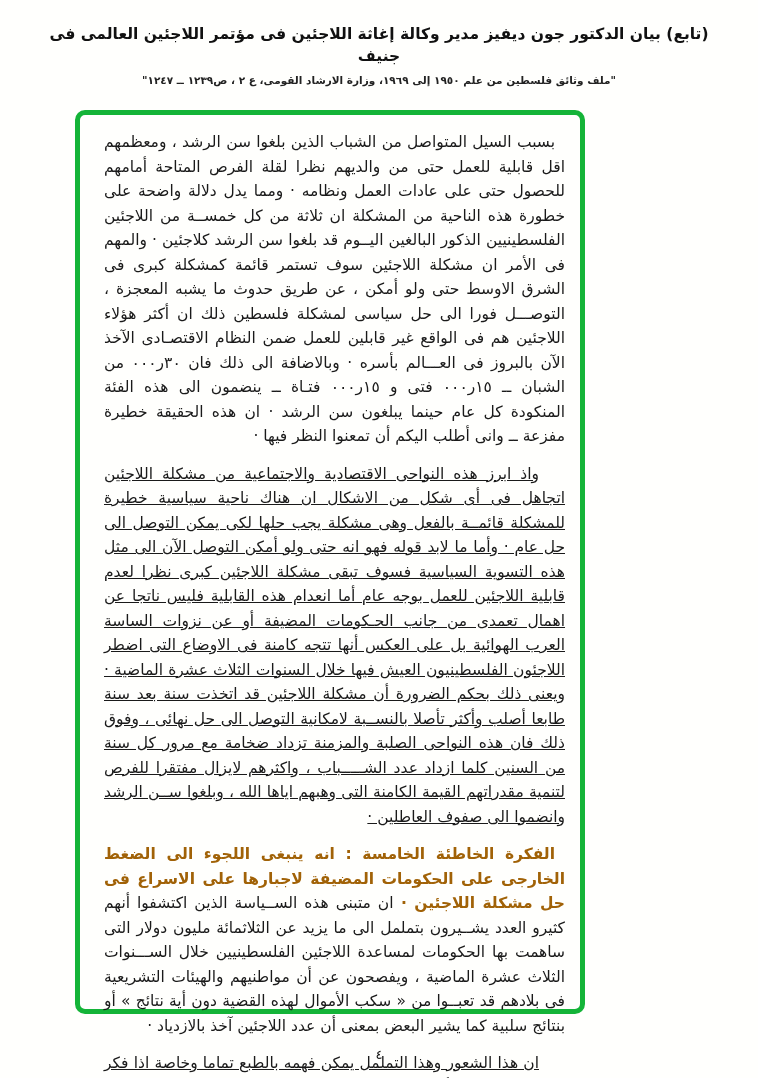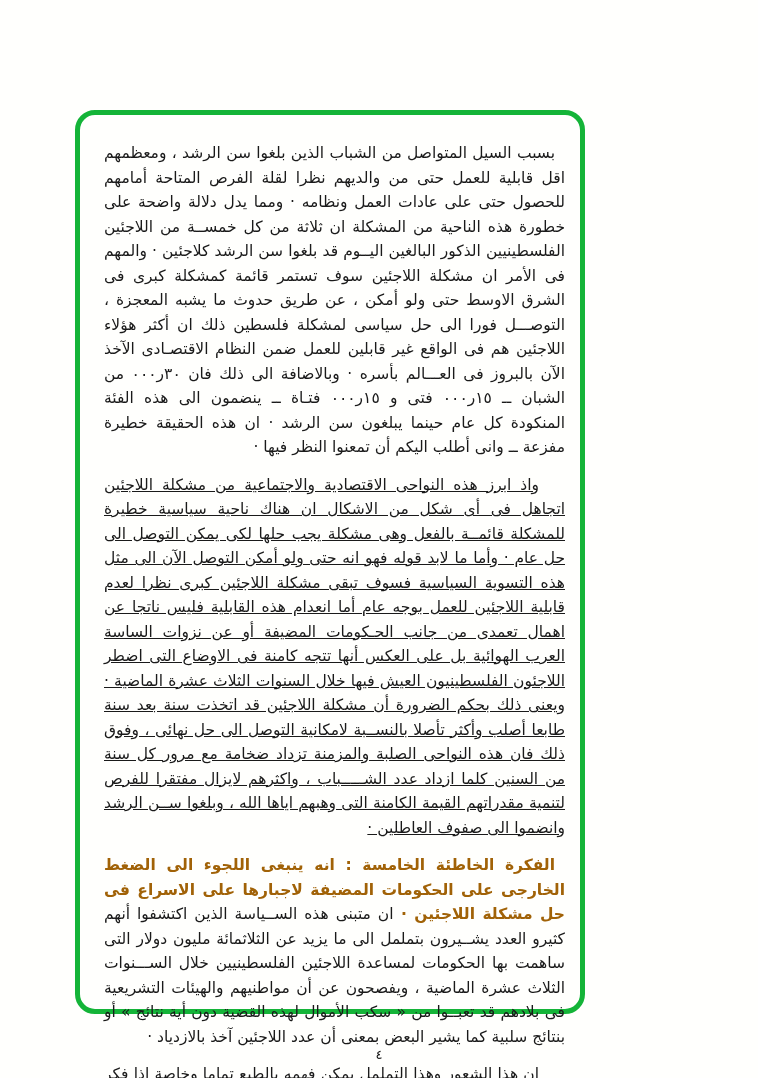--- a/index.html
+++ b/index.html
@@ -21,22 +21,22 @@
   }
   .doc-source{
     font-size:10.5px;font-weight:bold;color:#222;
     margin-top:7px;
   }
   .text-frame{
     position:absolute;left:75px;top:110px;
     width:510px;height:904px;
     box-sizing:border-box;
     border:5px solid #14b438;
-    border-radius:20px;
-    padding:26px 15px 0 24px;
+    border-radius:10px;
+    padding:15px 15px 0 24px;
     direction:rtl;
     background:#fffffd;
   }
   .text-frame p{
     margin:0 0 13px 0;
     font-size:15.5px;
     line-height:24.5px;
     text-align:justify;
     color:#1a1a1a;
   }
@@ -48,20 +48,24 @@
     text-align:center;
     font-size:13px;color:#111;
     direction:rtl;
   }
 </style>
 </head>
 <body>
 
 <div class="page">
 
+  <div class="header">
+    <div class="doc-title">(تابع) بيان الدكتور جون ديفيز مدير وكالة إغاثة اللاجئين فى مؤتمر اللاجئين العالمى فى جنيف</div>
+    <div class="doc-source">"ملف وثائق فلسطين من علم ١٩٥٠ إلى ١٩٦٩، وزارة الارشاد القومى، ع ٢ ، ص١٢٣٩ ــ ١٢٤٧"</div>
+  </div>
 
   <div class="text-frame" style="border-color: rgb(20, 180, 56);">
     <p class="small-indent">بسبب السيل المتواصل من الشباب الذين بلغوا سن الرشد ، ومعظمهم اقل قابلية للعمل حتى من والديهم نظرا لقلة الفرص المتاحة أمامهم للحصول حتى على عادات العمل ونظامه · ومما يدل دلالة واضحة على خطورة هذه الناحية من المشكلة ان ثلاثة من كل خمســة من اللاجئين الفلسطينيين الذكور البالغين اليــوم قد بلغوا سن الرشد كلاجئين · والمهم فى الأمر ان مشكلة اللاجئين سوف تستمر قائمة كمشكلة كبرى فى الشرق الاوسط حتى ولو أمكن ، عن طريق حدوث ما يشبه المعجزة ، التوصـــل فورا الى حل سياسى لمشكلة فلسطين ذلك ان أكثر هؤلاء اللاجئين هم فى الواقع غير قابلين للعمل ضمن النظام الاقتصـادى الآخذ الآن بالبروز فى العـــالم بأسره · وبالاضافة الى ذلك فان ٣٠ر٠٠٠ من الشبان ــ ١٥ر٠٠٠ فتى و ١٥ر٠٠٠ فتـاة ــ ينضمون الى هذه الفئة المنكودة كل عام حينما يبلغون سن الرشد · ان هذه الحقيقة خطيرة مفزعة ــ وانى أطلب اليكم أن تمعنوا النظر فيها ·</p>
 
     <p class="indent">واذ ابرز هذه النواحى الاقتصادية والاجتماعية من مشكلة اللاجئين اتجاهل فى أى شكل من الاشكال ان هناك ناحية سياسية خطيرة للمشكلة قائمــة بالفعل وهى مشكلة يجب حلها لكى يمكن التوصل الى حل عام · وأما ما لابد قوله فهو انه حتى ولو أمكن التوصل الآن الى مثل هذه التسوية السياسية فسوف تبقى مشكلة اللاجئين كبرى نظرا لعدم قابلية اللاجئين للعمل بوجه عام أما انعدام هذه القابلية فليس ناتجا عن اهمال تعمدى من جانب الحـكومات المضيفة أو عن نزوات الساسة العرب الهوائية بل على العكس أنها تتجه كامنة فى الاوضاع التى اضطر اللاجئون الفلسطينيون العيش فيها خلال السنوات الثلاث عشرة الماضية · ويعنى ذلك بحكم الضرورة أن مشكلة اللاجئين قد اتخذت سنة بعد سنة طابعا أصلب وأكثر تأصلا بالنســبة لامكانية التوصل الى حل نهائى ، وفوق ذلك فان هذه النواحى الصلبة والمزمنة تزداد ضخامة مع مرور كل سنة من السنين كلما ازداد عدد الشـــــباب ، واكثرهم لايزال مفتقرا للفرص لتنمية مقدراتهم القيمة الكامنة التى وهبهم اياها الله ، وبلغوا ســن الرشد وانضموا الى صفوف العاطلين ·</p>
 
     <p class="small-indent"><span class="lead-bold">الفكرة الخاطئة الخامسة : انه ينبغى اللجوء الى الضغط الخارجى على الحكومات المضيفة لاجبارها على الاسراع فى حل مشكلة اللاجئين · </span><span>ان متبنى هذه الســياسة الذين اكتشفوا أنهم كثيرو العدد يشــيرون بتململ الى ما يزيد عن الثلاثمائة مليون دولار التى ساهمت بها الحكومات لمساعدة اللاجئين الفلسطينيين خلال الســـنوات الثلاث عشرة الماضية ، ويفصحون عن أن مواطنيهم والهيئات التشريعية فى بلادهم قد تعبــوا من « سكب الأموال لهذه القضية دون أية نتائج » أو بنتائج سلبية كما يشير البعض بمعنى أن عدد اللاجئين آخذ بالازدياد ·</span></p>
 
     <p class="indent">ان هذا الشعور وهذا التململ يمكن فهمه بالطبع تماما وخاصة اذا فكر المرء ، كما فعل أولئك الذين يؤيدون هذا الشعور ، ان الثلاثمائة مليون دولار قد انفقت فى سبيل حل مشكلة اللاجئين · والواقع أنه لم ينفق أى جزء من هذا المبلغ على حــل القضية فى حد ذاتها ، بل لتوفير الخدمات اليومية للاجئين ، وتبدو هذه الحقيقة واضحة اذا ما توقف المرء ليفكر بأن معدل ما أنفقته الوكالة على اللاجىء الواحد خلال العشر سنوات من وجودها كان أقل من عشر سنتات فى اليوم وهذا يشمل ثمن توفير الغذاء والمأوى والخدمات الصحية والتعليم الاساسى ·</p>
   </div>

